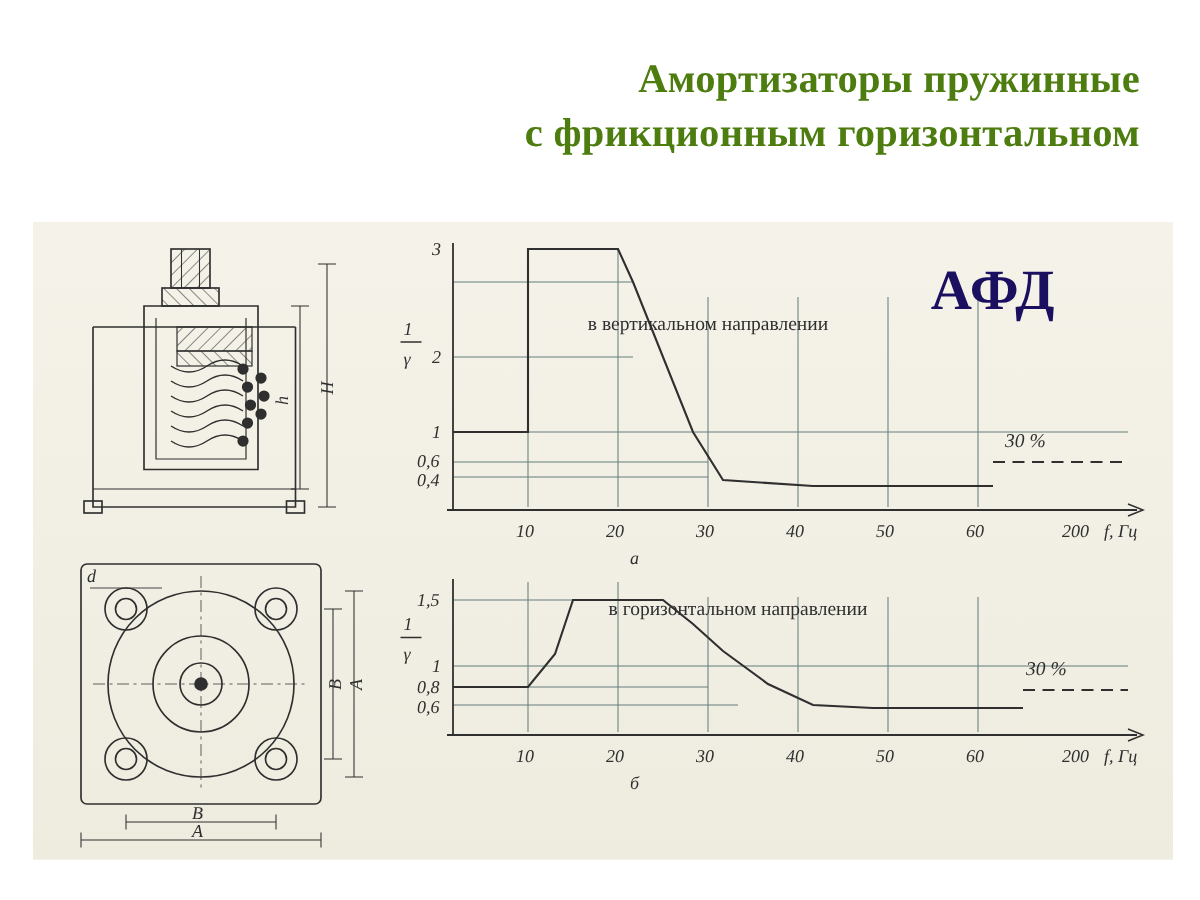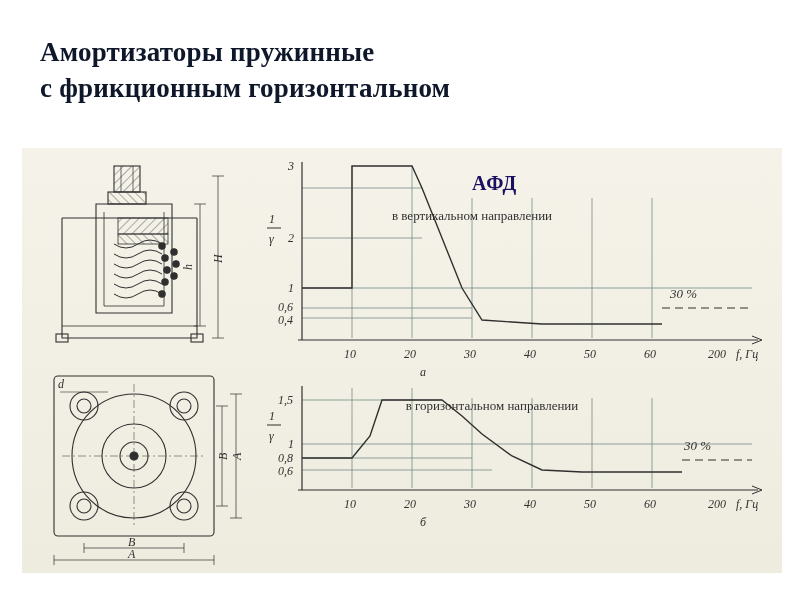--- a/index.html
+++ b/index.html
@@ -20,22 +20,22 @@
     width: 800px;
     height: 600px;
     background: #ffffff;
   }
   
   .title {
     position: absolute;
     left: 40px;
     top: 34px;
     width: 720px;
-    text-align: left;
-    color: #0f172a;
+    text-align: right;
+    color: #4d7c0f;
     font-family: "Liberation Serif", serif;
     font-weight: bold;
     font-size: 27px;
     line-height: 1.35;
     letter-spacing: 0.2px;
   }
   .title .l2 { display: block; }
 
   
   .scan {
@@ -54,28 +54,28 @@
   }
   svg.fig {
     position: absolute;
     left: 0; top: 0;
     width: 760px;
     height: 425px;
   }
   
   .afd {
     position: absolute;
-    left: 472px;
+    left: 524px;
     top: 172px;
     width: 180px;
-    text-align: left;
+    text-align: right;
     color: #1b1060;
     font-family: "Liberation Serif", serif;
     font-weight: bold;
-    font-size: 20px;
+    font-size: 38px;
     letter-spacing: 1px;
   }
   .cap-text {
     font-family: "Liberation Serif", serif;
   }
 </style>
 </head>
 <body>
 
 <div id="slide">

